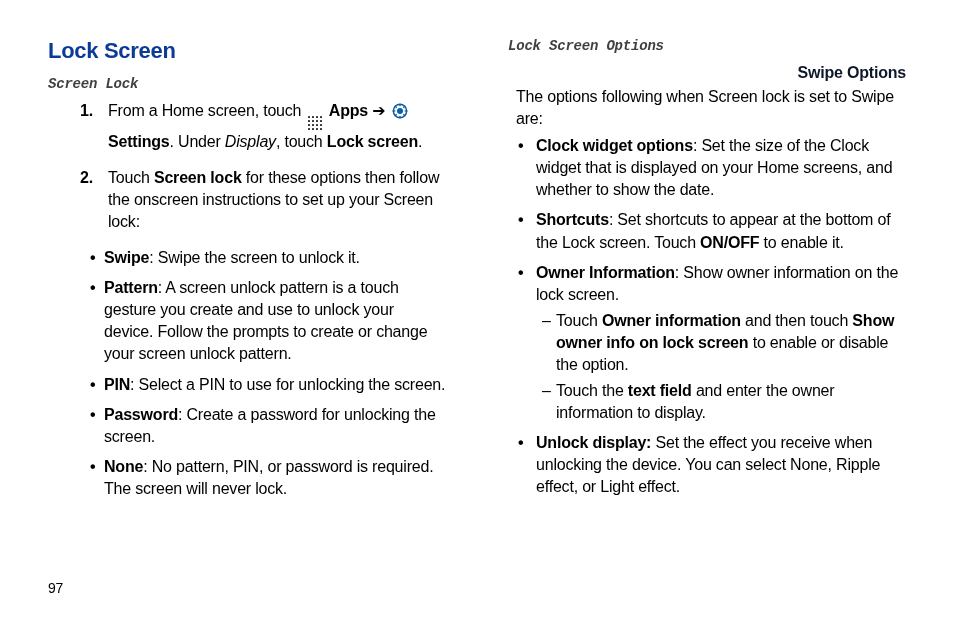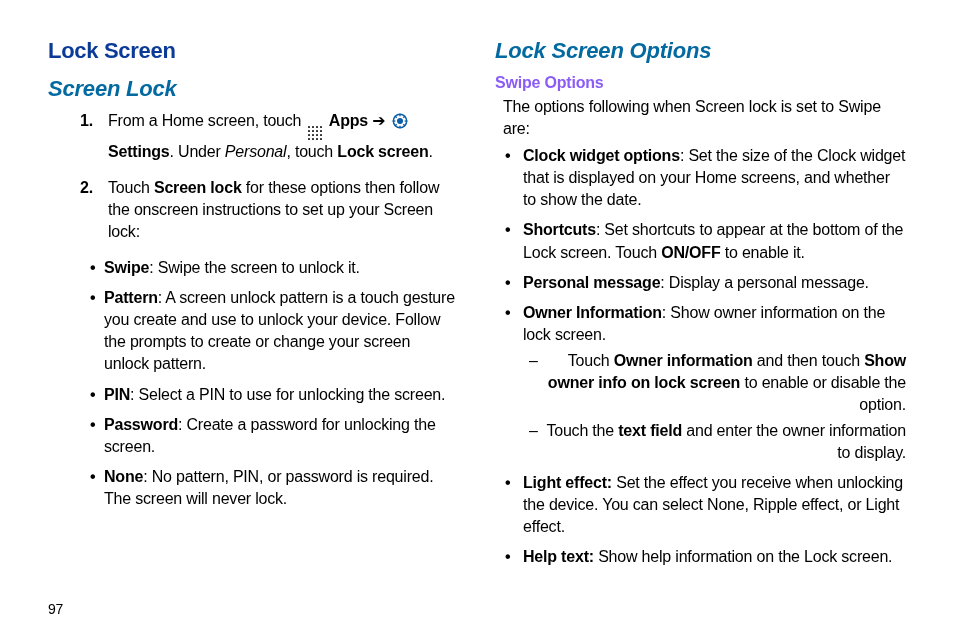--- a/index.html
+++ b/index.html
@@ -9,47 +9,49 @@
       background: #fff;
       font-family: "Helvetica Neue", Helvetica, Arial, sans-serif;
       font-stretch: condensed;
       color: #000;
       padding: 38px 48px 10px 48px;
       position: relative;
       letter-spacing: -0.2px;
     }
     .columns {
       display: flex;
-      gap: 36px;
+      gap: 62px;
     }
     .col {
       flex: 1;
       min-width: 0;
     }
     .h1 {
       color: #0b3b97;
       font-size: 22px;
       font-weight: 800;
       margin-bottom: 6px;
       letter-spacing: -0.3px;
     }
     .h2 {
-      color: #0369a1;
-      font-size: 22px;
+      color: #404040;
+      font-size: 14px;
       font-weight: 700;
       font-style: italic;
       margin-top: 12px;
       margin-bottom: 4px;
+      font-family: Liberation Mono, monospace;
     }
     .h3 {
-      color: #8b5cf6;
+      color: #0f172a;
       font-size: 16px;
       font-weight: 700;
       margin-top: 10px;
       margin-bottom: 4px;
+      text-align: right;
     }
     .body-text {
       font-size: 16px;
       line-height: 1.35;
       margin-left: 8px;
       margin-bottom: 2px;
     }
     .italic { font-style: italic; }
     .bold { font-weight: 700; }
     ol.steps {
@@ -102,21 +104,20 @@
     ul.bullets > li::before {
       content: "•";
       position: absolute;
       left: 2px;
       font-weight: 700;
     }
     ul.sub {
       list-style: none;
       margin-top: 4px;
       margin-left: 6px;
-      text-align: right;
     }
     ul.sub > li {
       font-size: 16px;
       line-height: 1.38;
       margin-bottom: 4px;
       position: relative;
       padding-left: 14px;
     }
     ul.sub > li::before {
       content: "–";
@@ -136,21 +137,21 @@
       width: 2.2px; height: 2.2px; background: #333; border-radius: 0.5px;
     }
     .icon-settings {
       width: 16px; height: 16px;
       vertical-align: -3px;
       margin: 0 2px;
     }
     .page-num {
       position: absolute;
       left: 48px;
-      bottom: 19px;
+      bottom: 40px;
       font-size: 14px;
     }
   </style>
 </head>
 <body>
 
 <div class="columns">
 
   <div class="col">
     <div class="h1">Lock Screen</div>
@@ -185,21 +186,21 @@
               <line x1="12" y1="1" x2="12" y2="5"></line>
               <line x1="12" y1="19" x2="12" y2="23"></line>
               <line x1="1" y1="12" x2="5" y2="12"></line>
               <line x1="19" y1="12" x2="23" y2="12"></line>
               <line x1="4.2" y1="4.2" x2="7" y2="7"></line>
               <line x1="17" y1="17" x2="19.8" y2="19.8"></line>
               <line x1="4.2" y1="19.8" x2="7" y2="17"></line>
               <line x1="17" y1="7" x2="19.8" y2="4.2"></line>
             </g>
           </svg>
-        <span class="bold">Settings</span><span>. Under </span><span class="italic">Personal</span><span>, touch </span><span class="bold">Lock screen</span><span>.</span>
+        <span class="bold">Settings</span><span>. Under </span><span class="italic">Display</span><span>, touch </span><span class="bold">Lock screen</span><span>.</span>
       </li>
       <li>
         <span class="num">2.</span>
         <span>Touch </span><span class="bold">Screen lock</span><span> for these options then follow the onscreen instructions to set up your Screen lock:</span>
       </li>
     </ol>
 
     <ul class="options">
       <li><span class="bold">Swipe</span><span>: Swipe the screen to unlock it.</span></li>
       <li><span class="bold">Pattern</span><span>: A screen unlock pattern is a touch gesture you create and use to unlock your device. Follow the prompts to create or change your screen unlock pattern.</span></li>
@@ -211,27 +212,25 @@
 
   <div class="col">
     <div class="h2" style="margin-top:0;">Lock Screen Options</div>
 
     <div class="h3">Swipe Options</div>
     <p class="body-text">The options following when Screen lock is set to Swipe are:</p>
 
     <ul class="bullets">
       <li><span class="bold">Clock widget options</span><span>: Set the size of the Clock widget that is displayed on your Home screens, and whether to show the date.</span></li>
       <li><span class="bold">Shortcuts</span><span>: Set shortcuts to appear at the bottom of the Lock screen. Touch </span><span class="bold">ON/OFF</span><span> to enable it.</span></li>
-      <li><span class="bold">Personal message</span><span>: Display a personal message.</span></li>
       <li>
         <span class="bold">Owner Information</span><span>: Show owner information on the lock screen.</span>
         <ul class="sub">
           <li><span>Touch </span><span class="bold">Owner information</span><span> and then touch </span><span class="bold">Show owner info on lock screen</span><span> to enable or disable the option.</span></li>
           <li><span>Touch the </span><span class="bold">text field</span><span> and enter the owner information to display.</span></li>
         </ul>
       </li>
-      <li><span class="bold">Light effect:</span><span> Set the effect you receive when unlocking the device. You can select None, Ripple effect, or Light effect.</span></li>
-      <li><span class="bold">Help text:</span><span> Show help information on the Lock screen.</span></li>
+      <li><span class="bold">Unlock display:</span><span> Set the effect you receive when unlocking the device. You can select None, Ripple effect, or Light effect.</span></li>
     </ul>
   </div>
 </div>
 
 <div class="page-num">97</div>
 
 </body></html>

